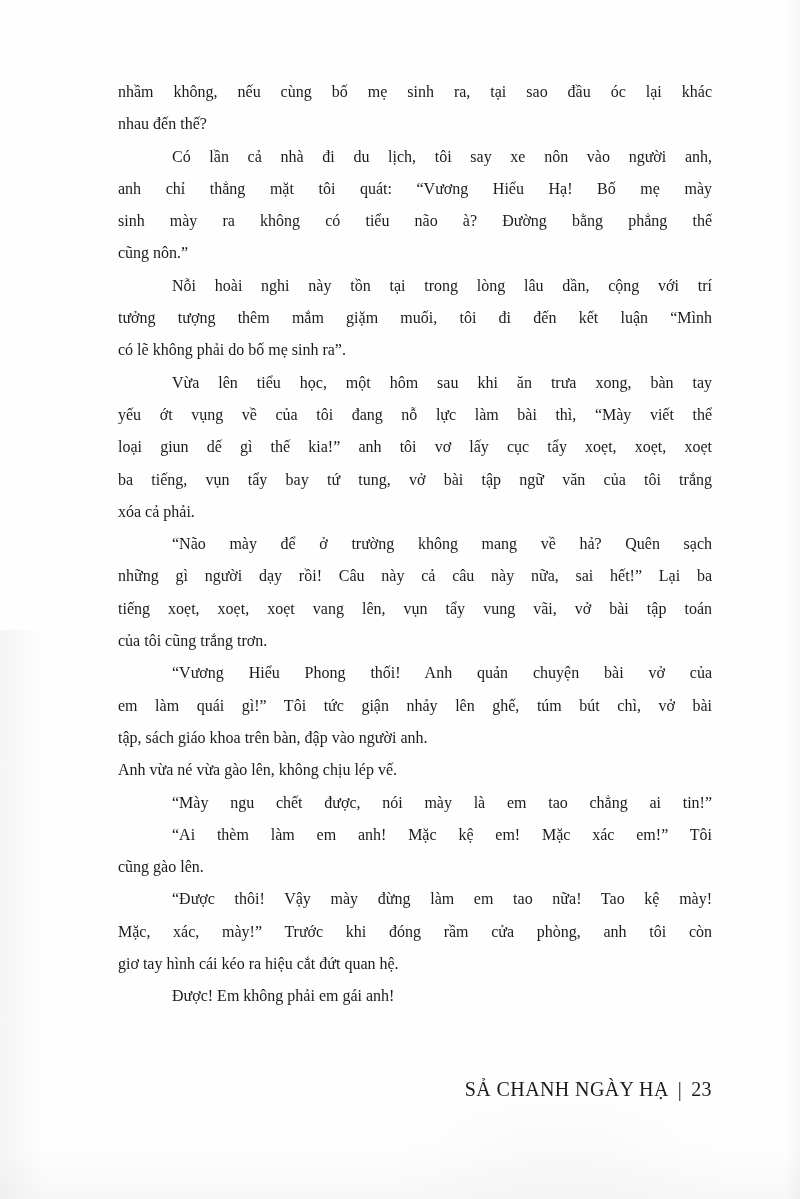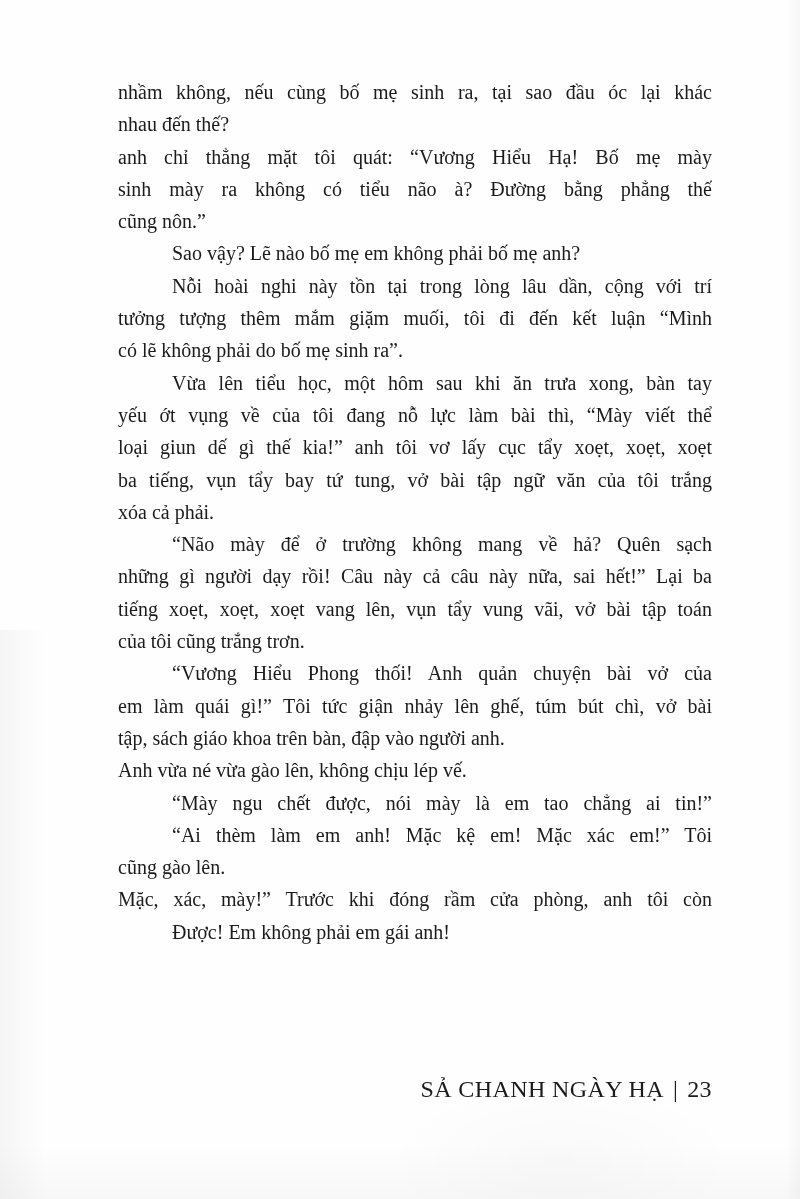--- a/index.html
+++ b/index.html
@@ -57,21 +57,21 @@
     pointer-events: none;
   }
   .body-text {
     position: absolute;
     left: 118px;
     top: 76px;
     width: 594px;
     color: #1b1b1b;
   }
   .line {
-    font-size: 20px;
+    font-size: 16px;
     height: 32.3px;
     line-height: 32.3px;
     overflow: hidden;
     white-space: normal;
   }
   .line.justify {
     text-align: justify;
     text-align-last: justify;
   }
   .line.left {
@@ -80,21 +80,21 @@
   }
   .line.indent {
     padding-left: 54px;
   }
   .page-footer {
     position: absolute;
     left: 118px;
     top: 1077px;
     width: 594px;
     text-align: right;
-    font-size: 24px;
+    font-size: 20px;
     line-height: 24px;
     color: #1b1b1b;
     letter-spacing: 0.4px;
   }
   .page-footer .sep {
     display: inline-block;
     margin: 0 9px;
   }
 </style>
 </head>
@@ -104,44 +104,46 @@
 
   <div class="shadow-left"></div>
   <div class="shadow-right"></div>
   <div class="shadow-bottom"></div>
   <div class="shadow-blob"></div>
 
   <div class="body-text">
 
   <div class="line justify">nhầm không, nếu cùng bố mẹ sinh ra, tại sao đầu óc lại khác</div>
       <div class="line left">nhau đến thế?</div>
+      <div class="line justify indent">Có lần cả nhà đi du lịch, tôi say xe nôn vào người anh,</div>
       <div class="line justify">anh chỉ thẳng mặt tôi quát: “Vương Hiểu Hạ! Bố mẹ mày</div>
       <div class="line justify">sinh mày ra không có tiểu não à? Đường bằng phẳng thế</div>
       <div class="line left">cũng nôn.”</div>
-      <div class="line left indent">Sao vậy? Lẽ nào bố mẹ em không phải bố mẹ anh?</div>
       <div class="line justify indent">Nỗi hoài nghi này tồn tại trong lòng lâu dần, cộng với trí</div>
       <div class="line justify">tưởng tượng thêm mắm giặm muối, tôi đi đến kết luận “Mình</div>
       <div class="line left">có lẽ không phải do bố mẹ sinh ra”.</div>
       <div class="line justify indent">Vừa lên tiểu học, một hôm sau khi ăn trưa xong, bàn tay</div>
       <div class="line justify">yếu ớt vụng về của tôi đang nỗ lực làm bài thì, “Mày viết thể</div>
       <div class="line justify">loại giun dế gì thế kia!” anh tôi vơ lấy cục tẩy xoẹt, xoẹt, xoẹt</div>
       <div class="line justify">ba tiếng, vụn tẩy bay tứ tung, vở bài tập ngữ văn của tôi trắng</div>
       <div class="line left">xóa cả phải.</div>
       <div class="line justify indent">“Não mày để ở trường không mang về hả? Quên sạch</div>
       <div class="line justify">những gì người dạy rồi! Câu này cả câu này nữa, sai hết!” Lại ba</div>
       <div class="line justify">tiếng xoẹt, xoẹt, xoẹt vang lên, vụn tẩy vung vãi, vở bài tập toán</div>
       <div class="line left">của tôi cũng trắng trơn.</div>
       <div class="line justify indent">“Vương Hiểu Phong thối! Anh quản chuyện bài vở của</div>
       <div class="line justify">em làm quái gì!” Tôi tức giận nhảy lên ghế, túm bút chì, vở bài</div>
       <div class="line left">tập, sách giáo khoa trên bàn, đập vào người anh.</div>
       <div class="line left">Anh vừa né vừa gào lên, không chịu lép vế.</div>
       <div class="line justify indent">“Mày ngu chết được, nói mày là em tao chẳng ai tin!”</div>
       <div class="line justify indent">“Ai thèm làm em anh! Mặc kệ em! Mặc xác em!” Tôi</div>
       <div class="line left">cũng gào lên.</div>
+      <div class="line justify indent">“Được thôi! Vậy mày đừng làm em tao nữa! Tao kệ mày!</div>
       <div class="line justify">Mặc, xác, mày!” Trước khi đóng rầm cửa phòng, anh tôi còn</div>
+      <div class="line left">giơ tay hình cái kéo ra hiệu cắt đứt quan hệ.</div>
       <div class="line left indent">Được! Em không phải em gái anh!</div>
     </div>
 
   <div class="page-footer">
     <span>SẢ CHANH NGÀY HẠ</span><span class="sep">|</span><span>23</span>
   </div>
 
 </div>
 
 </body></html>

